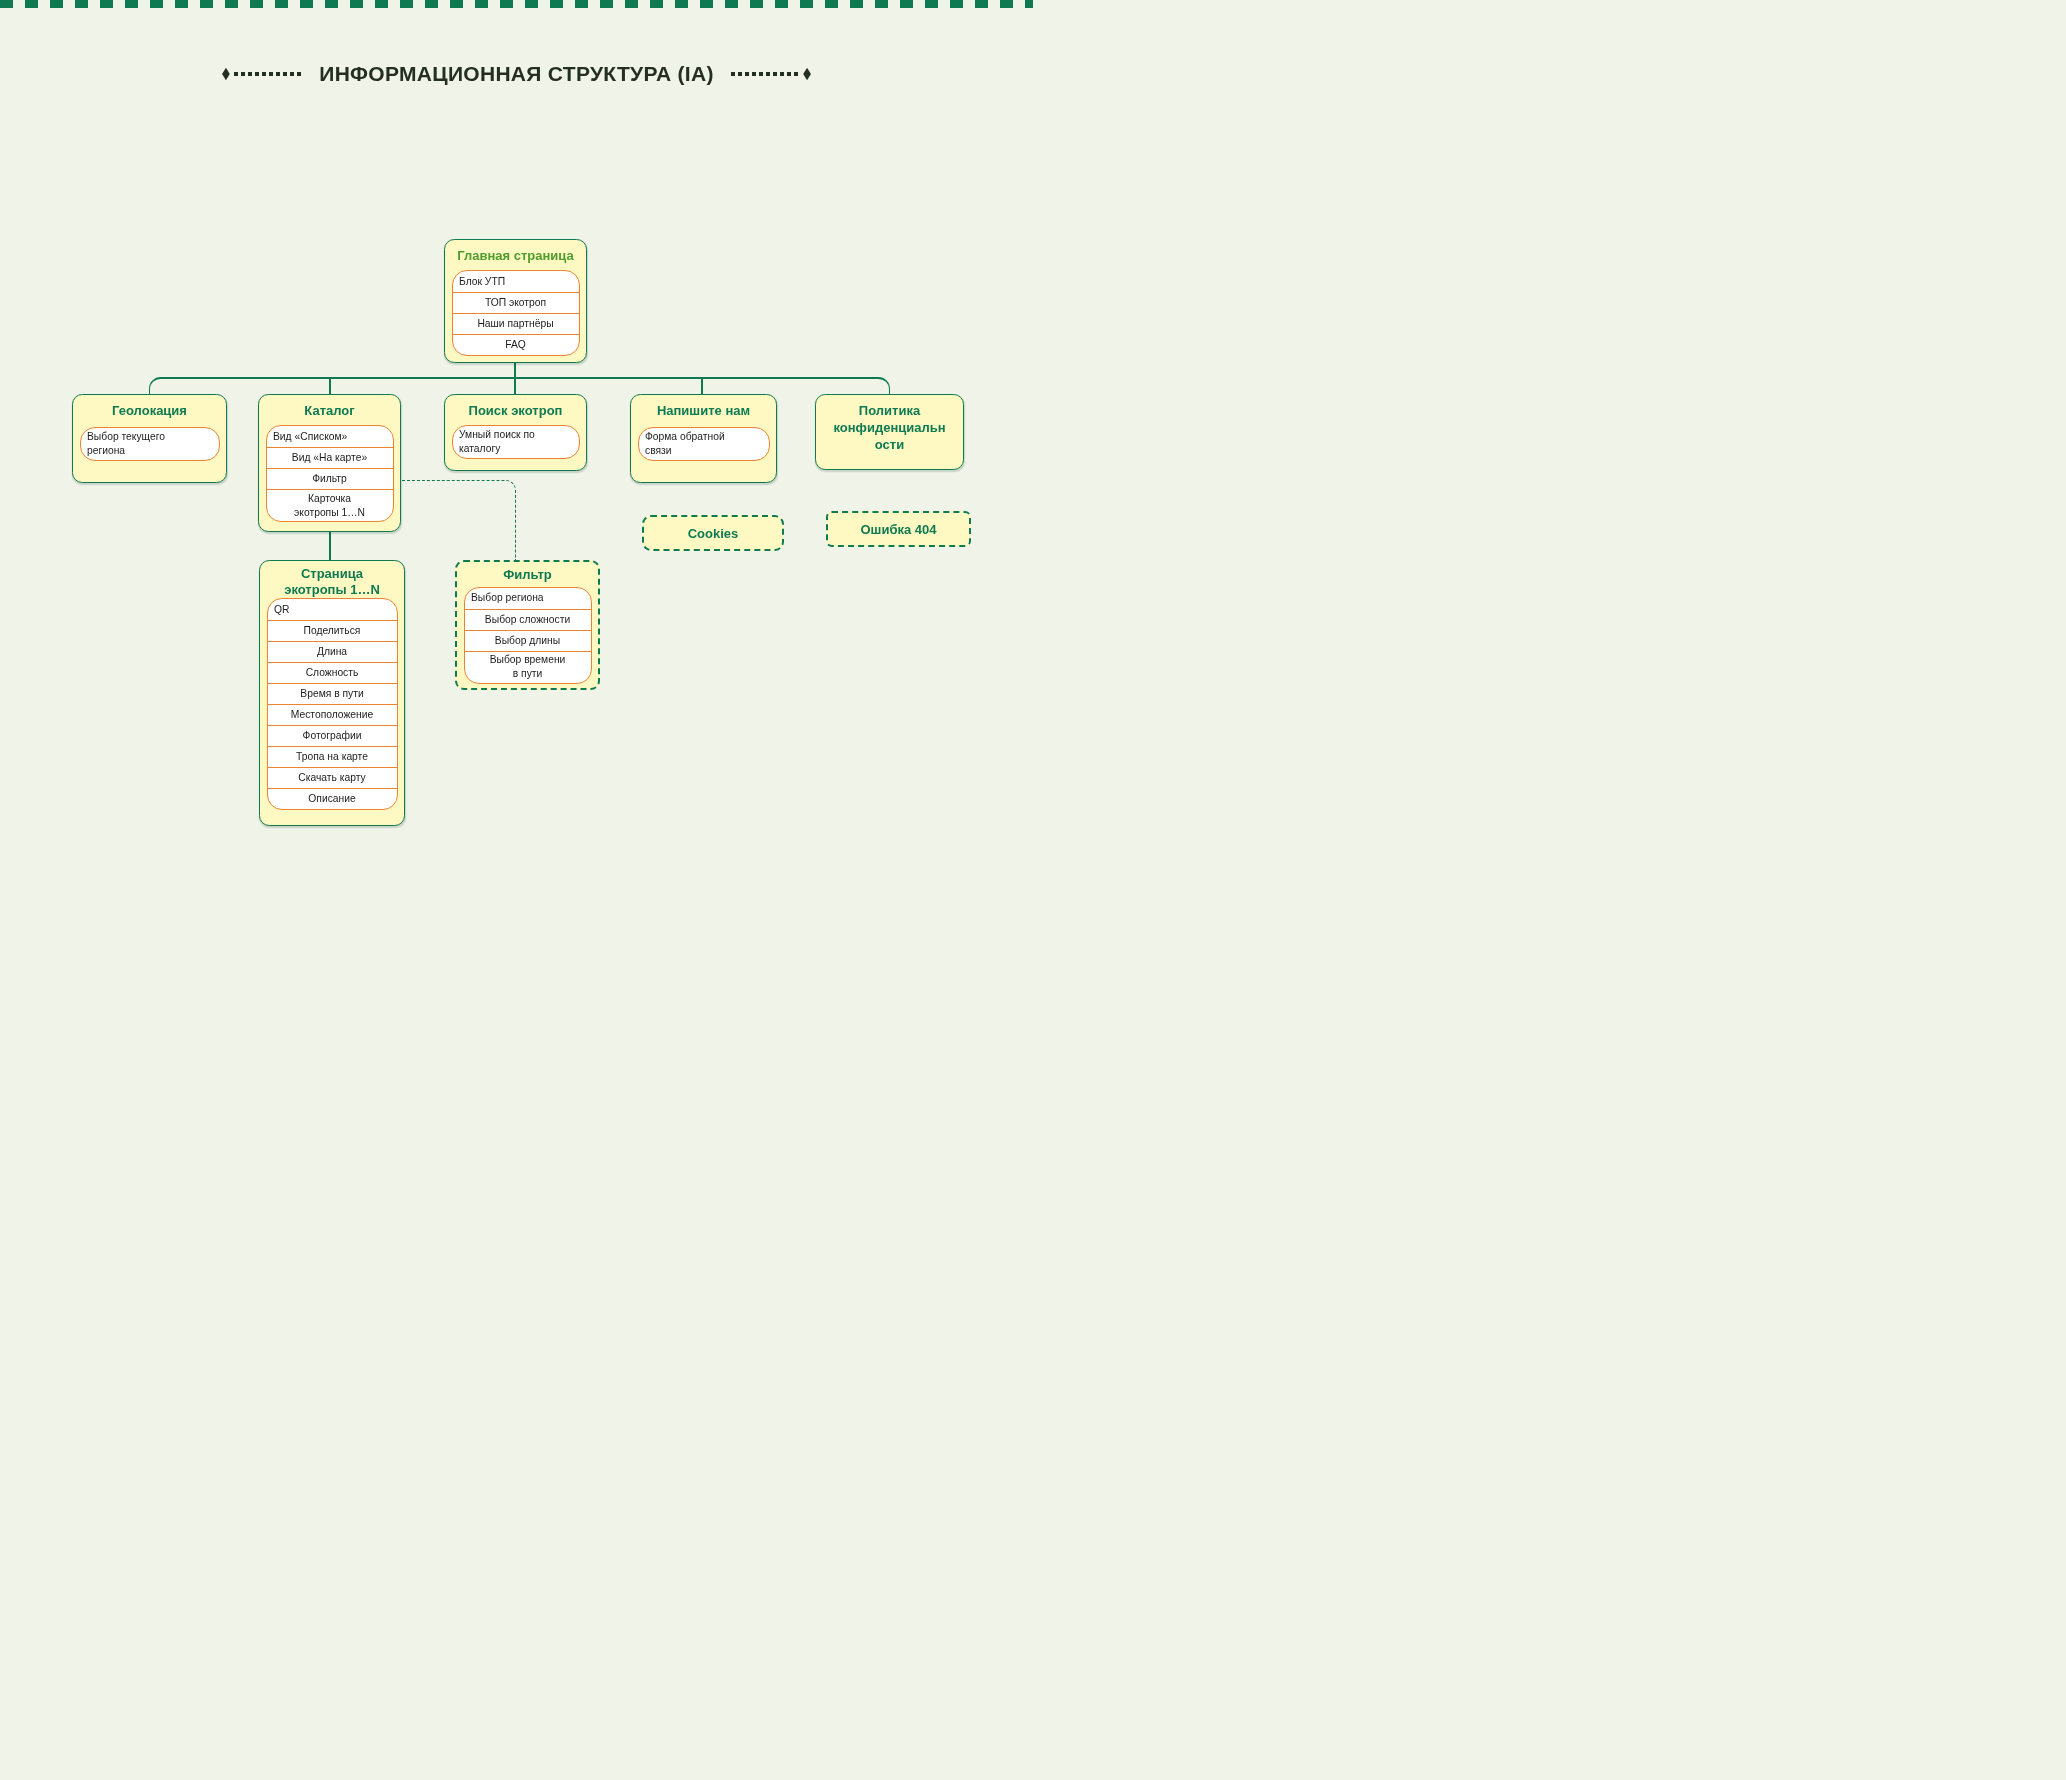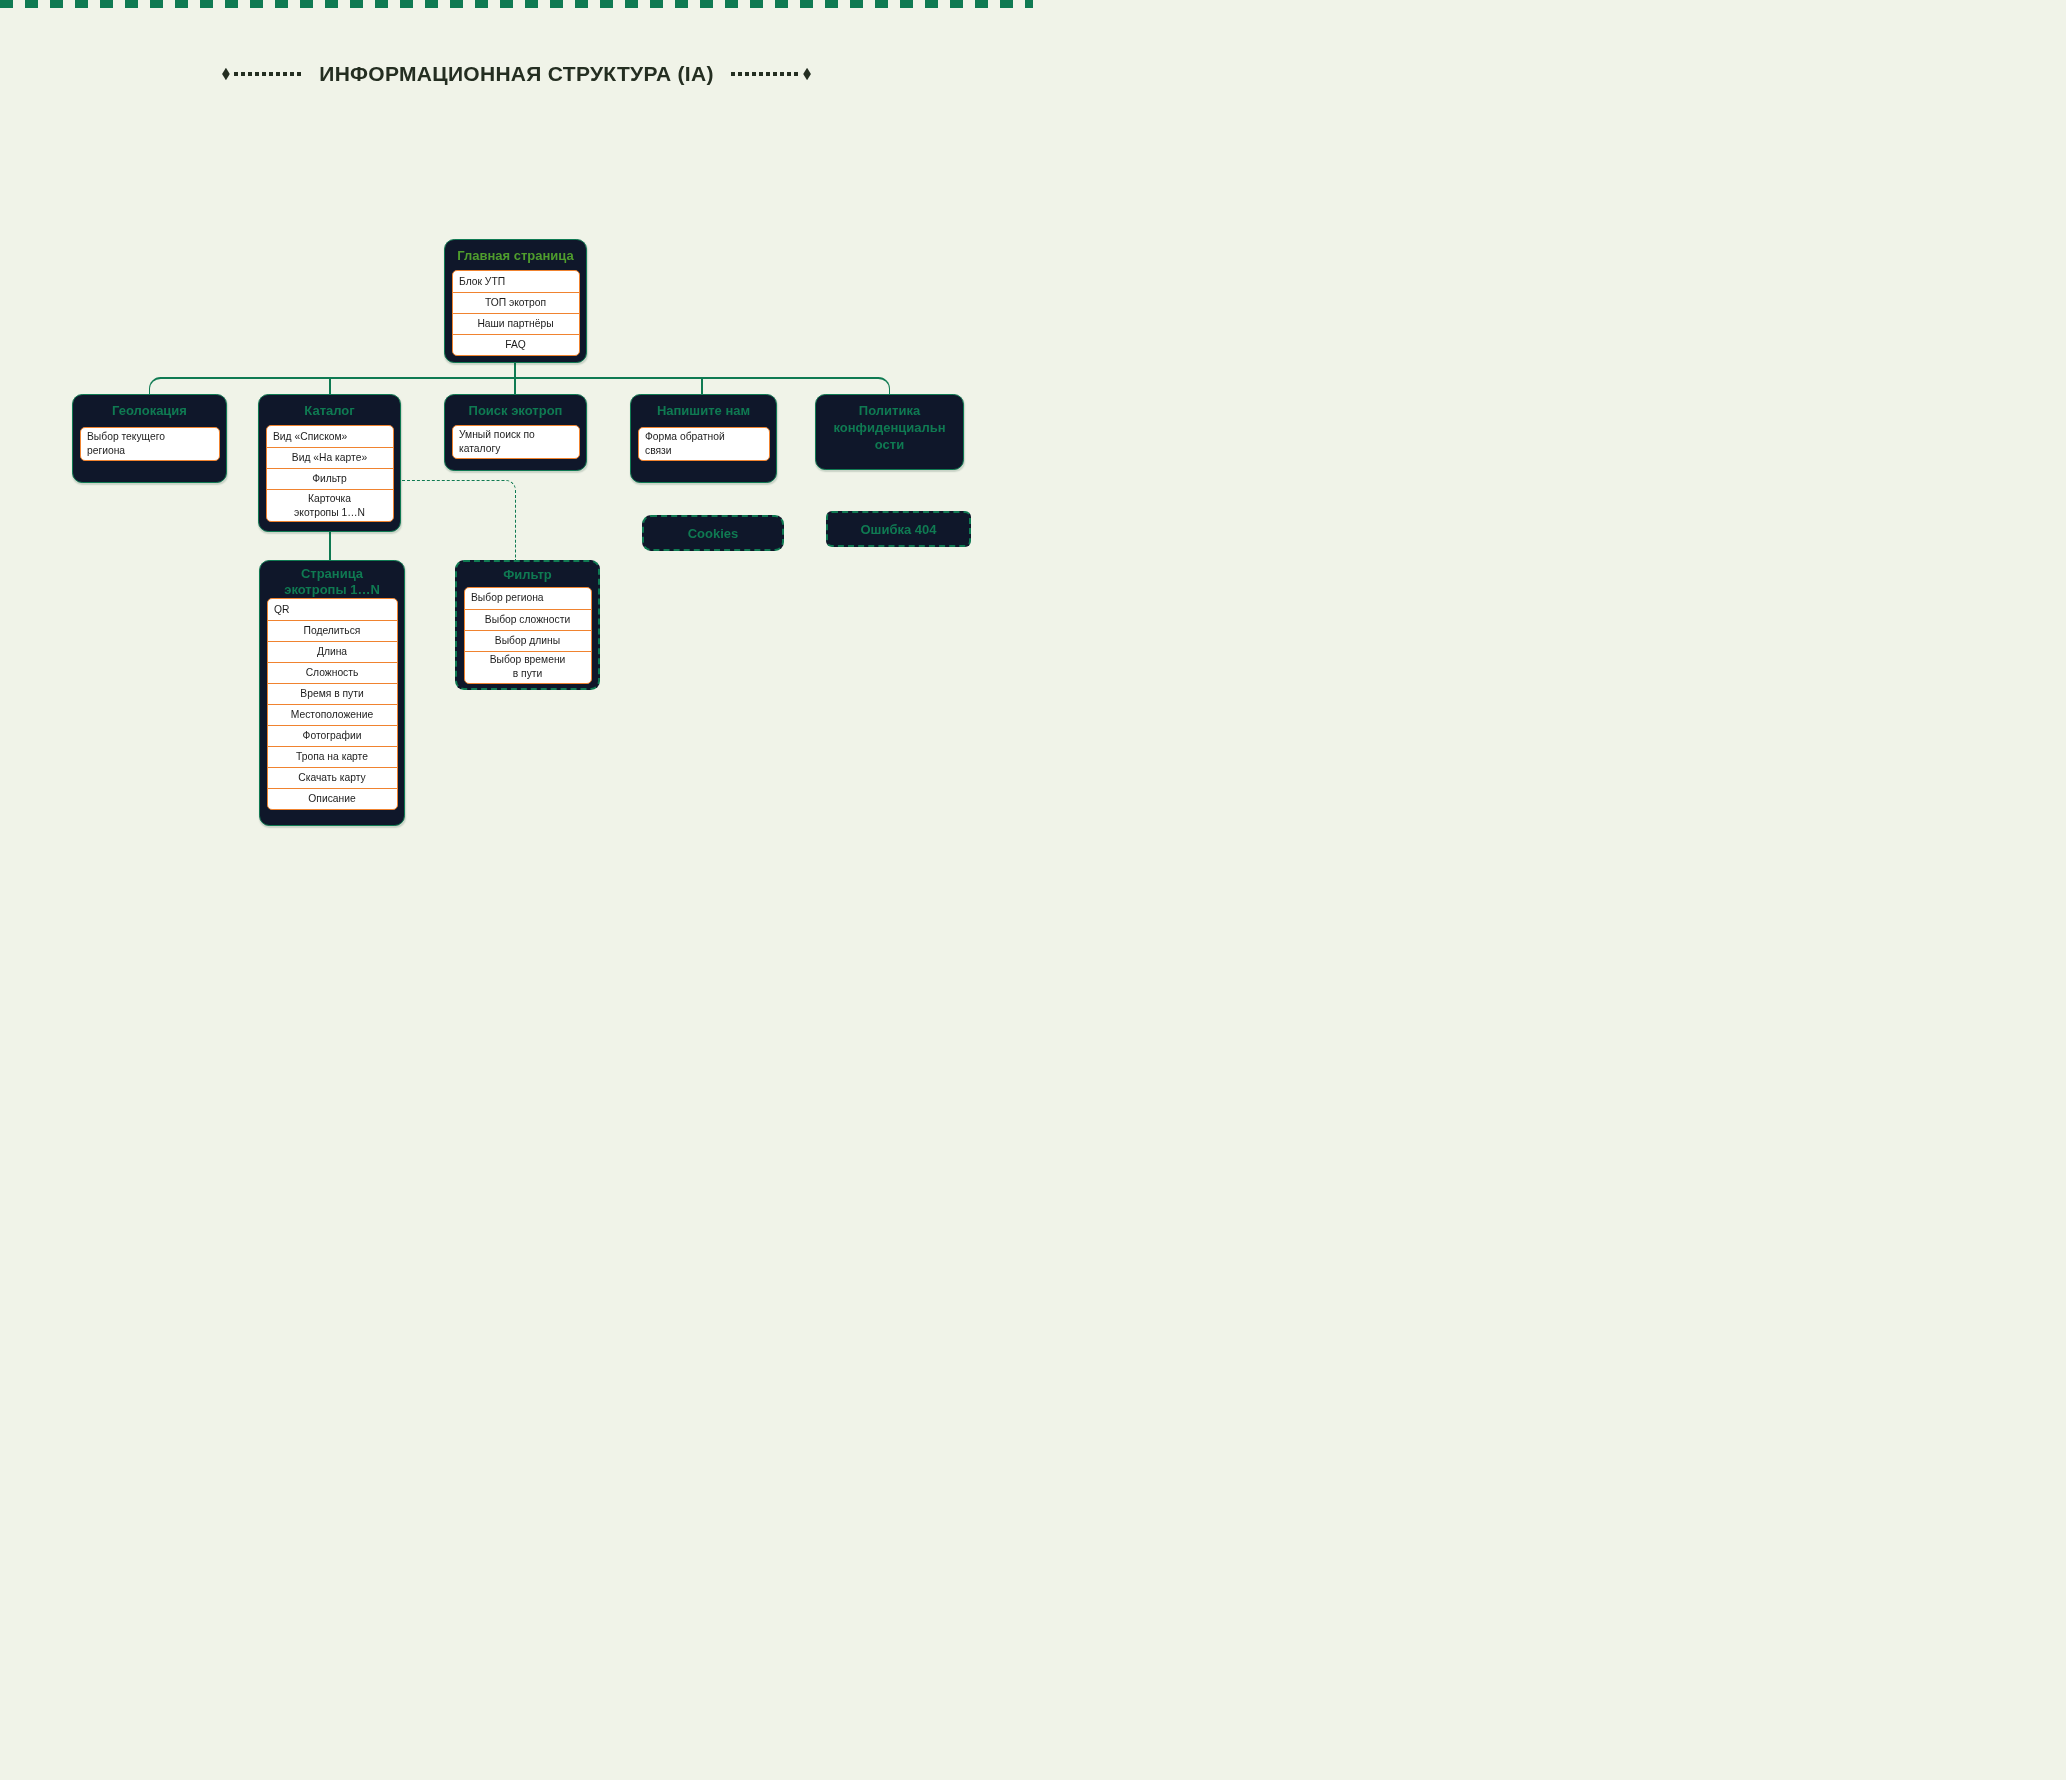--- a/index.html
+++ b/index.html
@@ -31,35 +31,35 @@
     clip-path:polygon(50% 0,100% 50%,50% 100%,0 50%);}
   .dots{width:68px;height:3.2px;
     background:repeating-linear-gradient(90deg,#242e21 0 3.9px,transparent 3.9px 7px);}
   .subtitle{
     position:absolute;top:112px;left:0;width:100%;
     text-align:center;font-size:13.6px;line-height:25px;color:#20271d;
   }
   .diagram{position:absolute;inset:0;}
 
   .card{
-    position:absolute;background:#0f172a;
+    position:absolute;background:#fef9c3;
     border:1.9px solid #0f7a52;border-radius:10.3px;box-sizing:border-box;
     box-shadow:0.6px 1.3px 1.3px rgba(30,70,50,.18);
   }
   .card.dashed{border:2.6px dashed #0f7a52;border-radius:9px;box-shadow:none;margin-left:9px;}
   .card-title{
     margin:7.7px 2.6px 0 2.6px;text-align:center;font-weight:bold;
     font-size:13px;line-height:15.5px;color:#0f7a52;white-space:pre-line;
   }
   .card-title.green{color:#4f9d2d;}
   .card-title.tall{line-height:17px;margin-top:6.5px;}
   .card-title.tight{margin-top:5.2px;}
   .itemlist{
     position:absolute;left:6.5px;right:6.5px;
-    border:1.3px solid #f0832f;border-radius:5px;background:#fff;
+    border:1.3px solid #f0832f;border-radius:15px;background:#fff;
   }
   .item{
     min-height:21px;box-sizing:border-box;
     display:flex;flex-direction:column;justify-content:center;
     padding:1.9px 6.5px;font-size:10.3px;line-height:13.6px;color:#1c1c1c;
     white-space:pre-line;
   }
   .item.two{min-height:32px;}
   .item + .item{border-top:1.3px solid #f0832f;text-align:center;}
 

